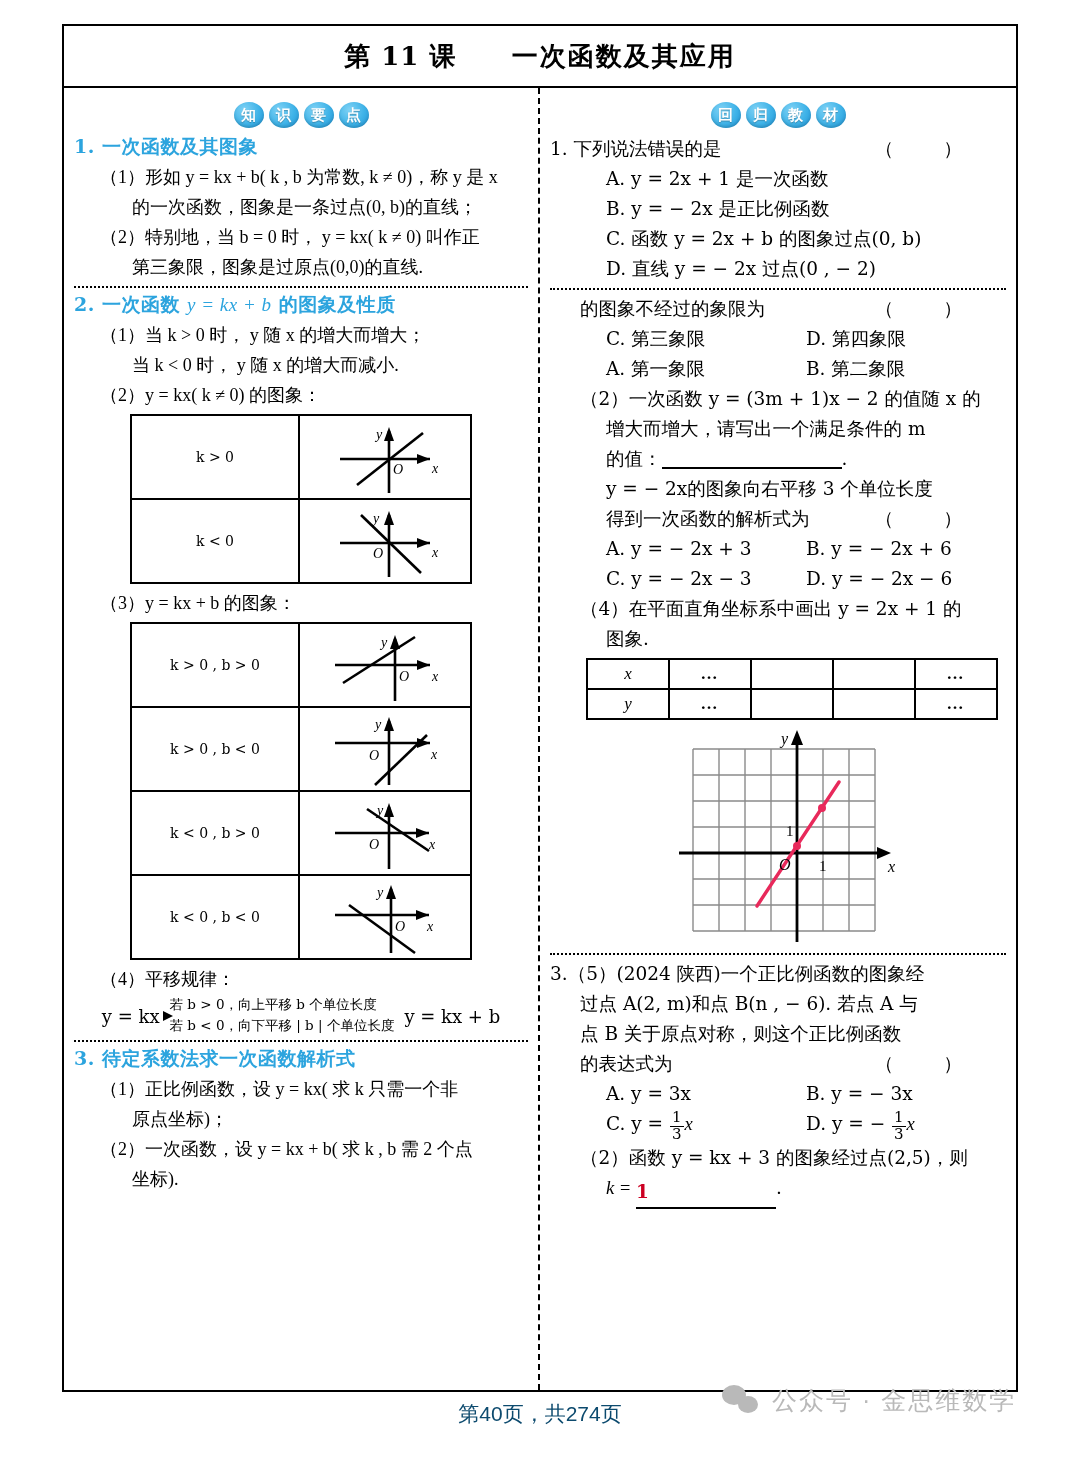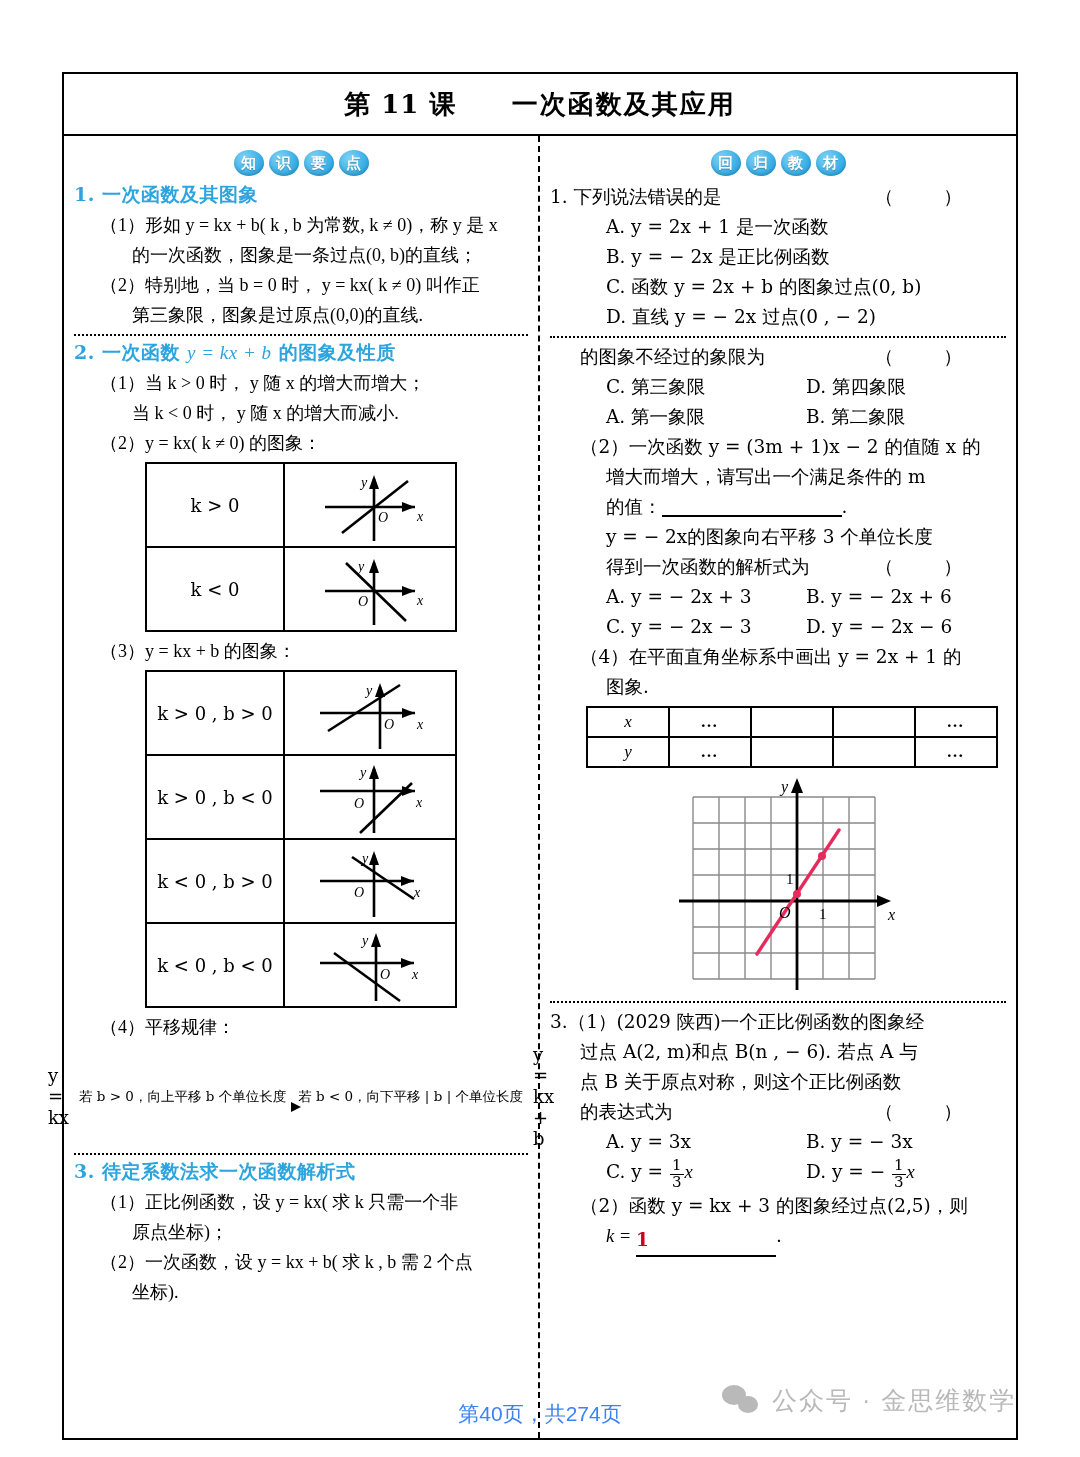--- a/index.html
+++ b/index.html
@@ -16,21 +16,20 @@
   }
 
   .page {
     position: absolute;
     left: 62px; top: 24px;
     width: 956px; height: 1368px;
     border: 2.5px solid #000;
     display: flex;
     flex-direction: column;
     background: #fff;
-    margin-top: 48px;
   }
 
   
   .title-bar {
     height: 62px;
     border-bottom: 2.5px solid #000;
     display: flex; align-items: center; justify-content: center;
   }
   .title-text {
     font-family: "DejaVu Serif", serif;
@@ -104,36 +103,36 @@
     margin: 4px auto 4px auto;
     border: 2.5px solid #000;
   }
   .gtable td {
     border: 2px solid #000;
     padding: 0;
     vertical-align: middle;
     text-align: center;
   }
   .gcond {
-    width: 138px; height: 84px;
-    font-size: 18px;
+    width: 168px; height: 84px;
+    font-size: 14px;
     font-family: "DejaVu Serif", serif;
   }
   .gfig { width: 172px; height: 84px; }
   .gfig svg { display: block; margin: 0 auto; }
 
   
   .shiftbox {
     display: flex; align-items: center; justify-content: center;
     margin: 2px 0 4px 0;
     font-size: 18px;
     font-family: "DejaVu Serif", serif;
   }
   .shift-mid {
-    display: flex; flex-direction: row; align-items: flex-end;
+    display: flex; flex-direction: column; align-items: flex-start;
     margin: 0 4px;
     position: relative;
   }
   .shift-top, .shift-bot {
     font-size: 13.5px;
     padding: 0 6px 1px 6px;
     white-space: nowrap;
     text-align: center;
   }
   .shift-bot { padding-top: 1px; }
@@ -185,21 +184,21 @@
   .plotwrap { display: flex; justify-content: center; margin-top: 2px; }
 
   
   .footer {
     position: absolute;
     left: 0; top: 1400px;
     width: 1080px;
     text-align: center;
     font-family: "Liberation Sans", sans-serif;
     font-size: 21px;
-    color: #3b82f6;
+    color: #0c4a6e;
   }
 
   
   .watermark {
     position: absolute;
     left: 722px; top: 1368px;
     display: flex; align-items: center; gap: 10px;
     color: #b9b9b9;
     font-family: "Liberation Sans", sans-serif;
     font-size: 25px;
@@ -509,21 +508,21 @@
           <text x="235" y="148" font-size="16" font-style="italic" font-family="Liberation Serif, serif">x</text>
           <text x="126" y="146" font-size="16" font-style="italic" font-family="Liberation Serif, serif">O</text>
           <text x="133" y="112" font-size="15" font-family="Liberation Serif, serif">1</text>
           <text x="166" y="147" font-size="15" font-family="Liberation Serif, serif">1</text>
         </svg>
       </div>
 
       <div class="dash-sep"></div>
 
       <div class="q-line h1">
-        <span>3.</span><span>（1）(2029 陕西)一个正比例函数的图象经</span>
+        <span>3.</span><span>（5）(2024 陕西)一个正比例函数的图象经</span>
       </div>
       <div class="q-line h2">过点 A(2, m)和点 B(n , − 6). 若点 A 与</div>
       <div class="q-line h2">点 B 关于原点对称，则这个正比例函数</div>
       <div class="q-line h2">
         <span class="paren-right">（     ）</span>
         <span>的表达式为</span>
       </div>
       <div class="opt-row">
         <span>A. y = 3x</span>
         <span>B. y = − 3x</span>

